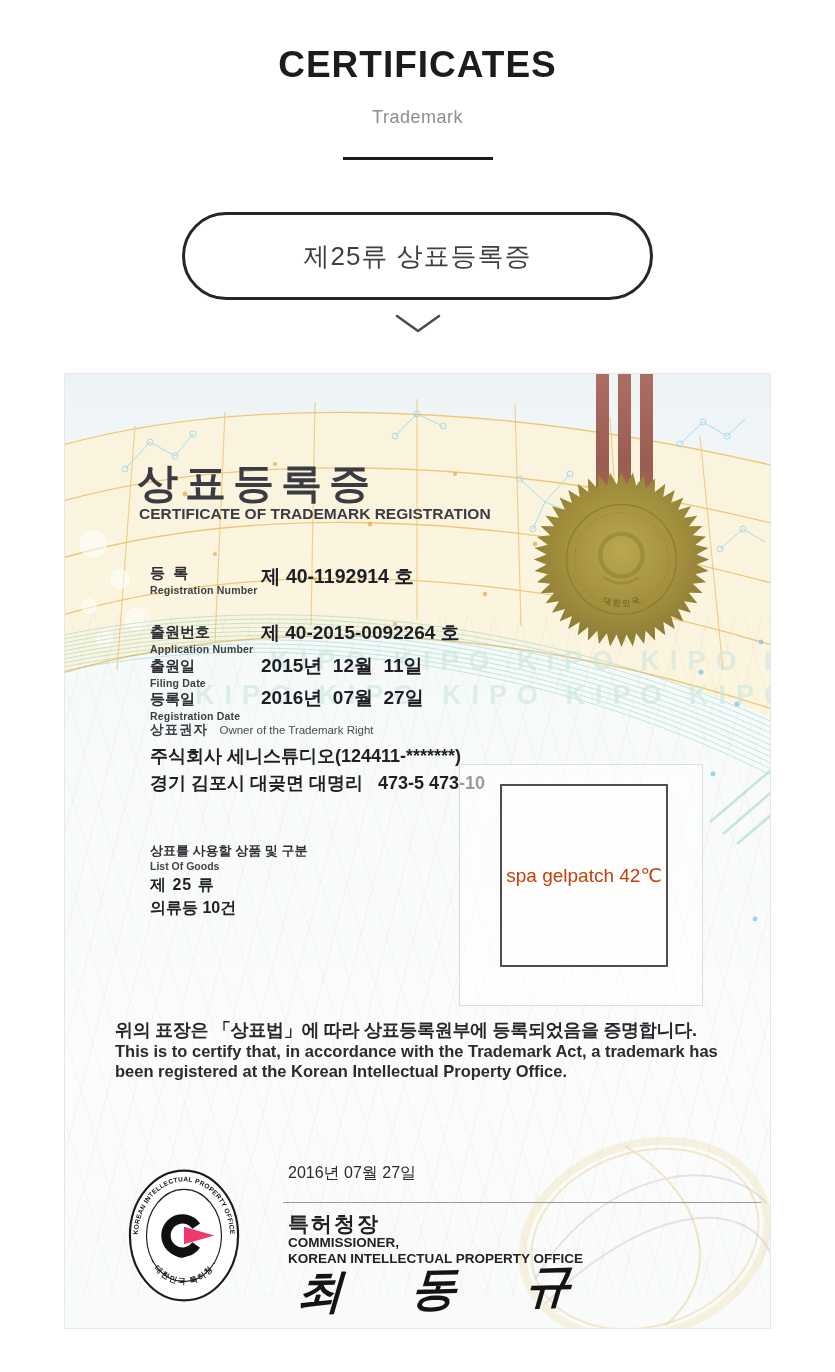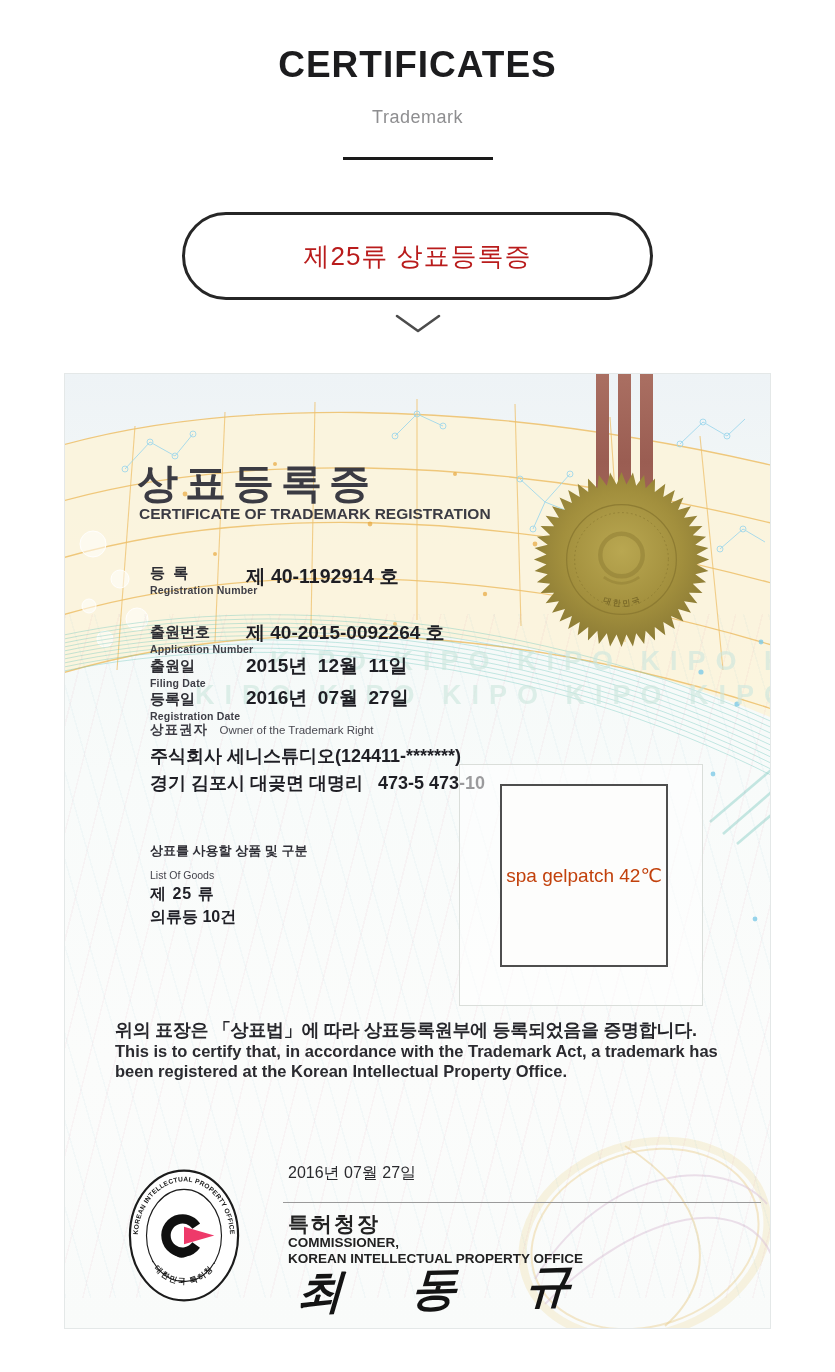--- a/index.html
+++ b/index.html
@@ -5,21 +5,21 @@
   html,body{margin:0;padding:0;background:#ffffff;}
   body{font-family:"Liberation Sans","DejaVu Sans",sans-serif;color:#222;}
   .page{width:835px;height:1372px;margin:0 auto;background:#fff;overflow:hidden;position:relative;}
 
   
   .page-title{margin:44px 0 0;text-align:center;font-size:37px;font-weight:700;color:#1c1c1e;letter-spacing:1px;}
   .page-subtitle{margin-top:21px;text-align:center;font-size:18px;color:#8e8e90;letter-spacing:.5px;}
   .title-divider{width:150px;height:3px;background:#1a1a1a;margin:29px auto 0;}
   .pill{width:465px;height:82px;margin:52px auto 0;border:3px solid #262626;border-radius:46px;
         display:flex;align-items:center;justify-content:center;background:#fff;}
-  .pill span{font-size:26px;color:#b91c1c;letter-spacing:1px;}
+  .pill span{font-size:26px;color:#404040;letter-spacing:1px;}
   .chevron-wrap{width:46px;margin:13px auto 0;}
 
   
   .certificate{position:relative;width:705px;height:954px;margin:35px auto 0;overflow:hidden;
     background:linear-gradient(180deg,#eef3f6 0%,#f3f8f7 18%,#f8fbfa 42%,#fbfcfb 72%,#f9fbfa 100%);
     outline:1px solid #e4e8e8;}
   .cert-bg{position:absolute;inset:0;}
   .grid1{position:absolute;left:0;right:0;top:240px;bottom:30px;pointer-events:none;
     background:repeating-linear-gradient(104deg,rgba(214,120,150,.06) 0 1.5px,transparent 1.5px 26px);}
   .grid2{position:absolute;left:0;right:0;top:240px;bottom:30px;pointer-events:none;
@@ -34,32 +34,32 @@
     background:linear-gradient(180deg,#aa6f62 0%,#9a5d52 60%,#a3665a 100%);}
   .r1{left:531px;}.r2{left:553px;}.r3{left:575px;}
   .gold-seal{position:absolute;left:468px;top:97px;width:177px;height:177px;}
 
   .cert-title-ko{position:absolute;left:72px;top:82px;font-size:41px;font-weight:700;color:#3b3b43;letter-spacing:7px;}
   .cert-title-en{position:absolute;left:74px;top:131px;font-size:15.5px;font-weight:700;color:#3b3b43;text-align:right;}
 
   .flabel{position:absolute;left:85px;}
   .flabel .k{font-size:15px;font-weight:700;color:#2d2d33;letter-spacing:2px;}
   .flabel .e{font-size:10.5px;font-weight:700;color:#3e3e46;margin-top:1px;letter-spacing:.2px;}
-  .fvalue{position:absolute;left:181px;font-size:19px;font-weight:700;color:#1e1e24;white-space:pre;}
+  .fvalue{position:absolute;left:196px;font-size:19px;font-weight:700;color:#1e1e24;white-space:pre;}
   .reg-k{font-size:17px;}
 
   .owner{position:absolute;left:85px;top:346px;}
   .owner .lk{font-size:13.5px;font-weight:700;color:#3c3c44;letter-spacing:1px;}
   .owner .le{font-size:11.5px;color:#4a4a52;margin-left:7px;font-weight:400;}
   .owner .nm{font-size:18px;font-weight:700;color:#1f1f25;margin-top:5px;white-space:pre;}
   .owner .ad{font-size:18px;font-weight:700;color:#1f1f25;margin-top:3px;white-space:pre;}
 
   .goods{position:absolute;left:85px;top:468px;}
   .goods .lk{font-size:13px;font-weight:700;color:#2f2f36;}
-  .goods .le{font-size:10.5px;font-weight:400;color:#44444c;margin-top:9px;}
+  .goods .le{font-size:10.5px;font-weight:700;color:#44444c;margin-top:0;}
   .goods .cl{font-size:16px;font-weight:700;color:#1f1f25;margin-top:3px;letter-spacing:1px;}
   .goods .ct{font-size:16px;font-weight:700;color:#1f1f25;margin-top:2px;}
 
   .mark-outer{position:absolute;left:394px;top:390px;width:242px;height:240px;border:1px solid #dadeda;background:rgba(255,255,255,.55);}
   .mark-inner{position:absolute;left:435px;top:410px;width:164px;height:179px;border:2px solid #4e4e4e;background:#fdfdfc;
     display:flex;align-items:center;justify-content:center;}
   .mark-inner span{font-size:19px;color:#c2410c;}
 
   .statement{position:absolute;left:50px;top:644px;width:648px;}
   .statement .ko{font-size:18px;font-weight:700;color:#26262b;white-space:nowrap;letter-spacing:-.3px;}

